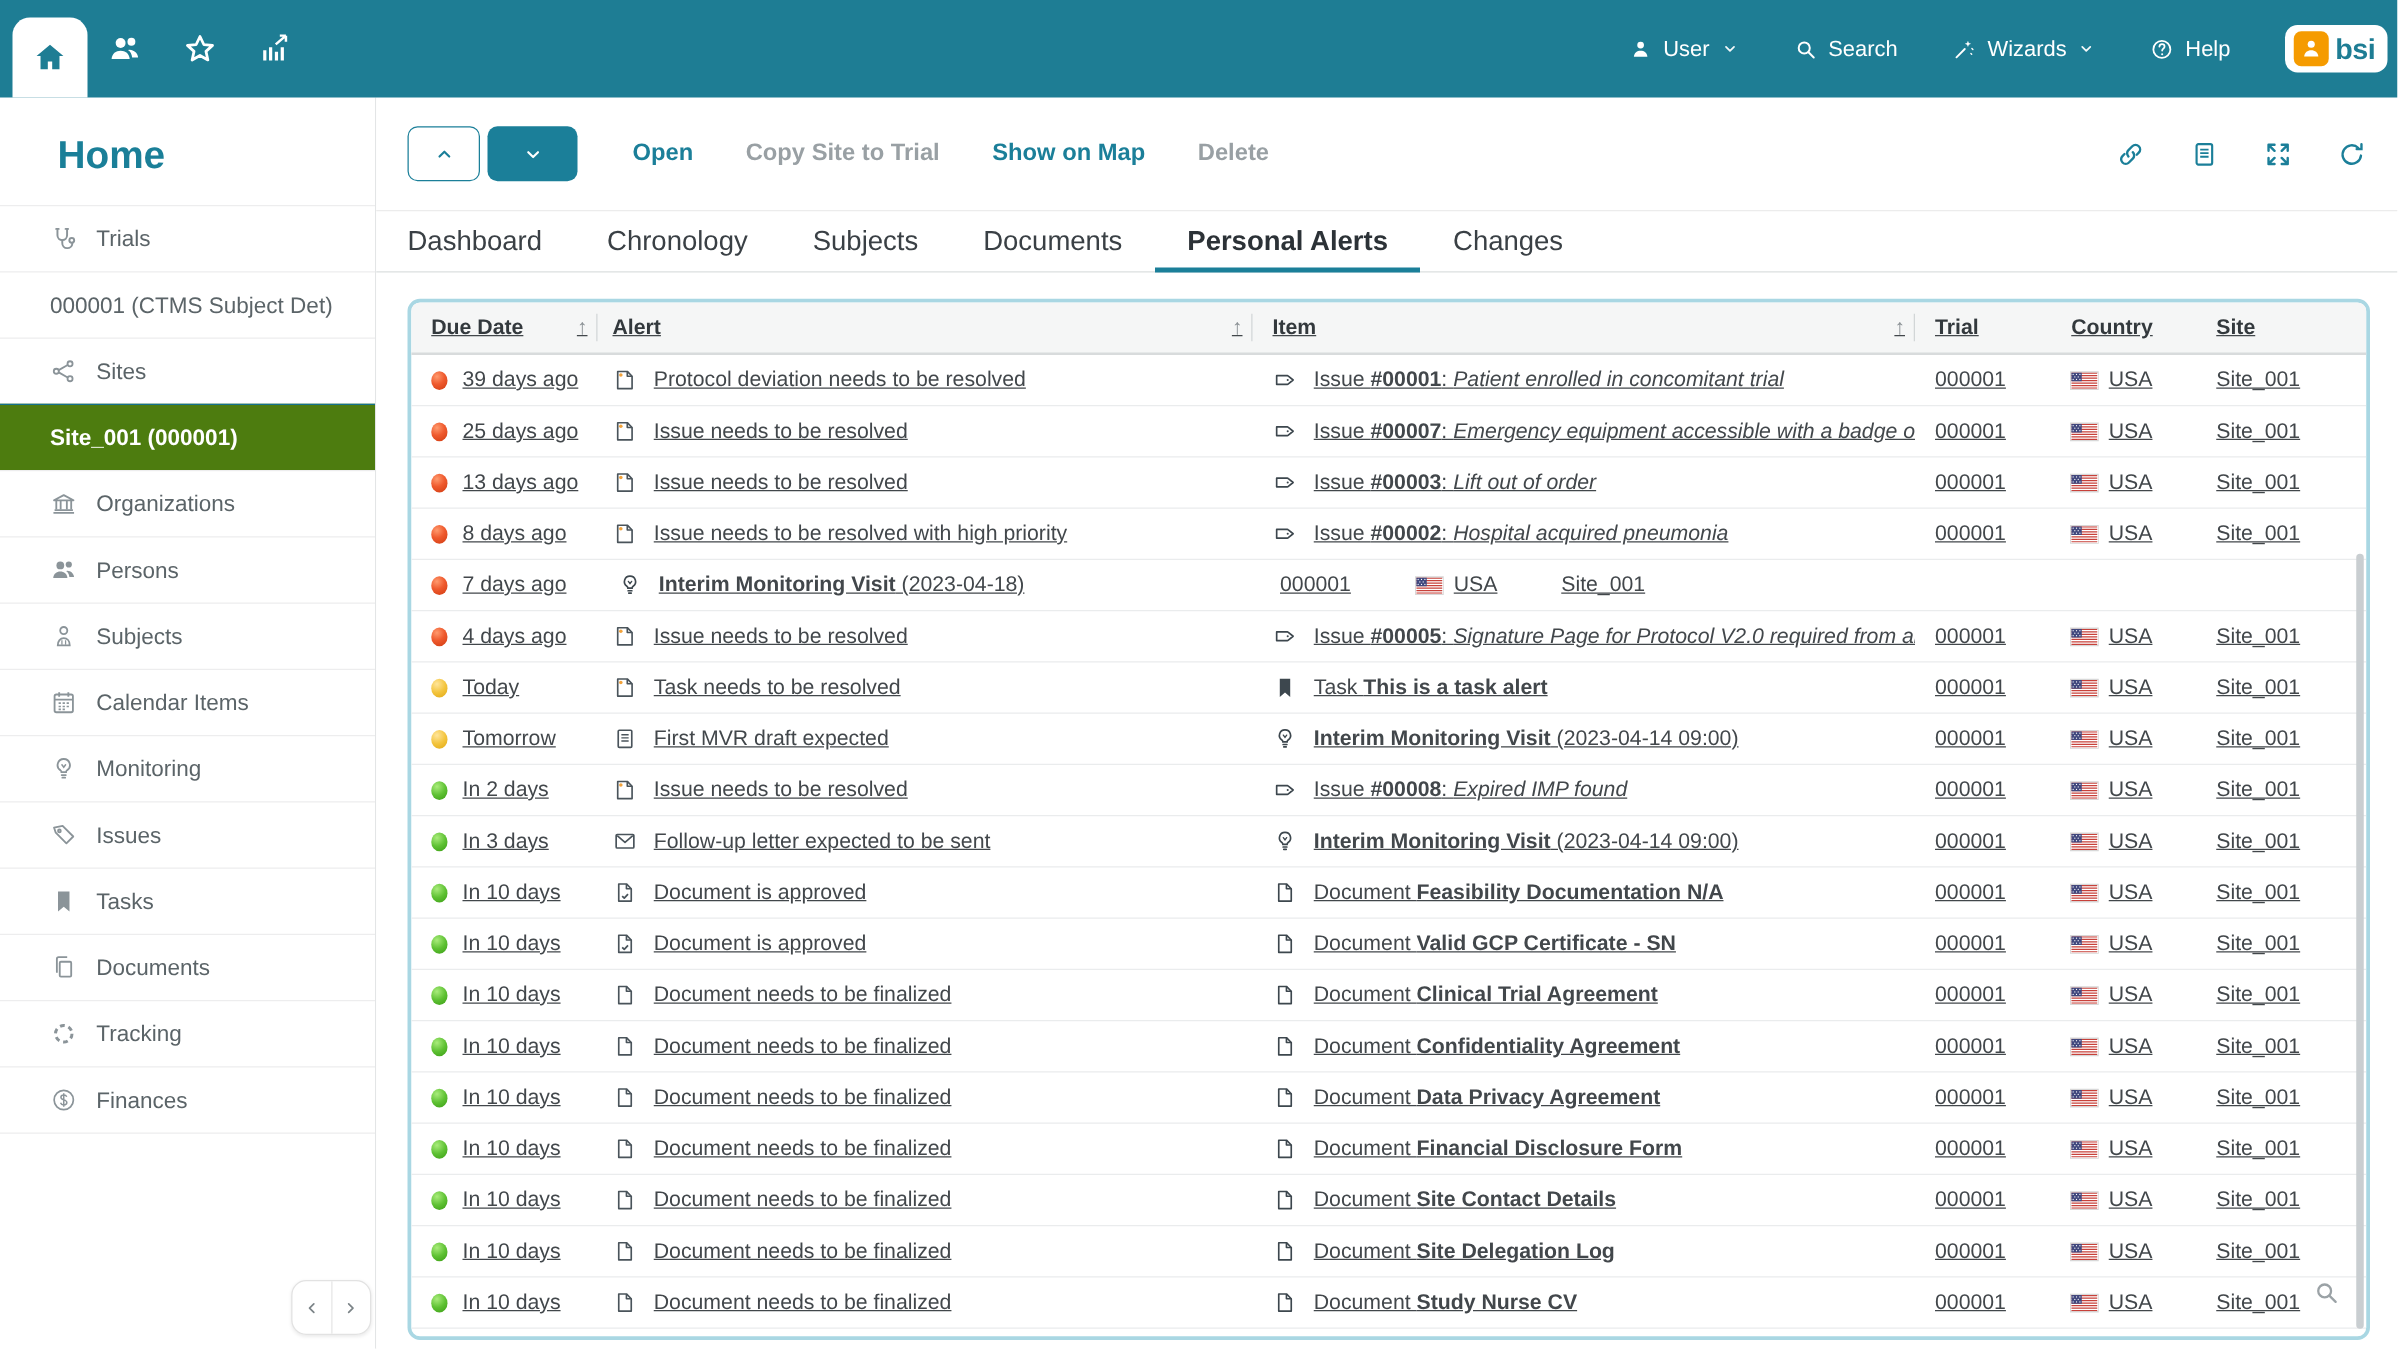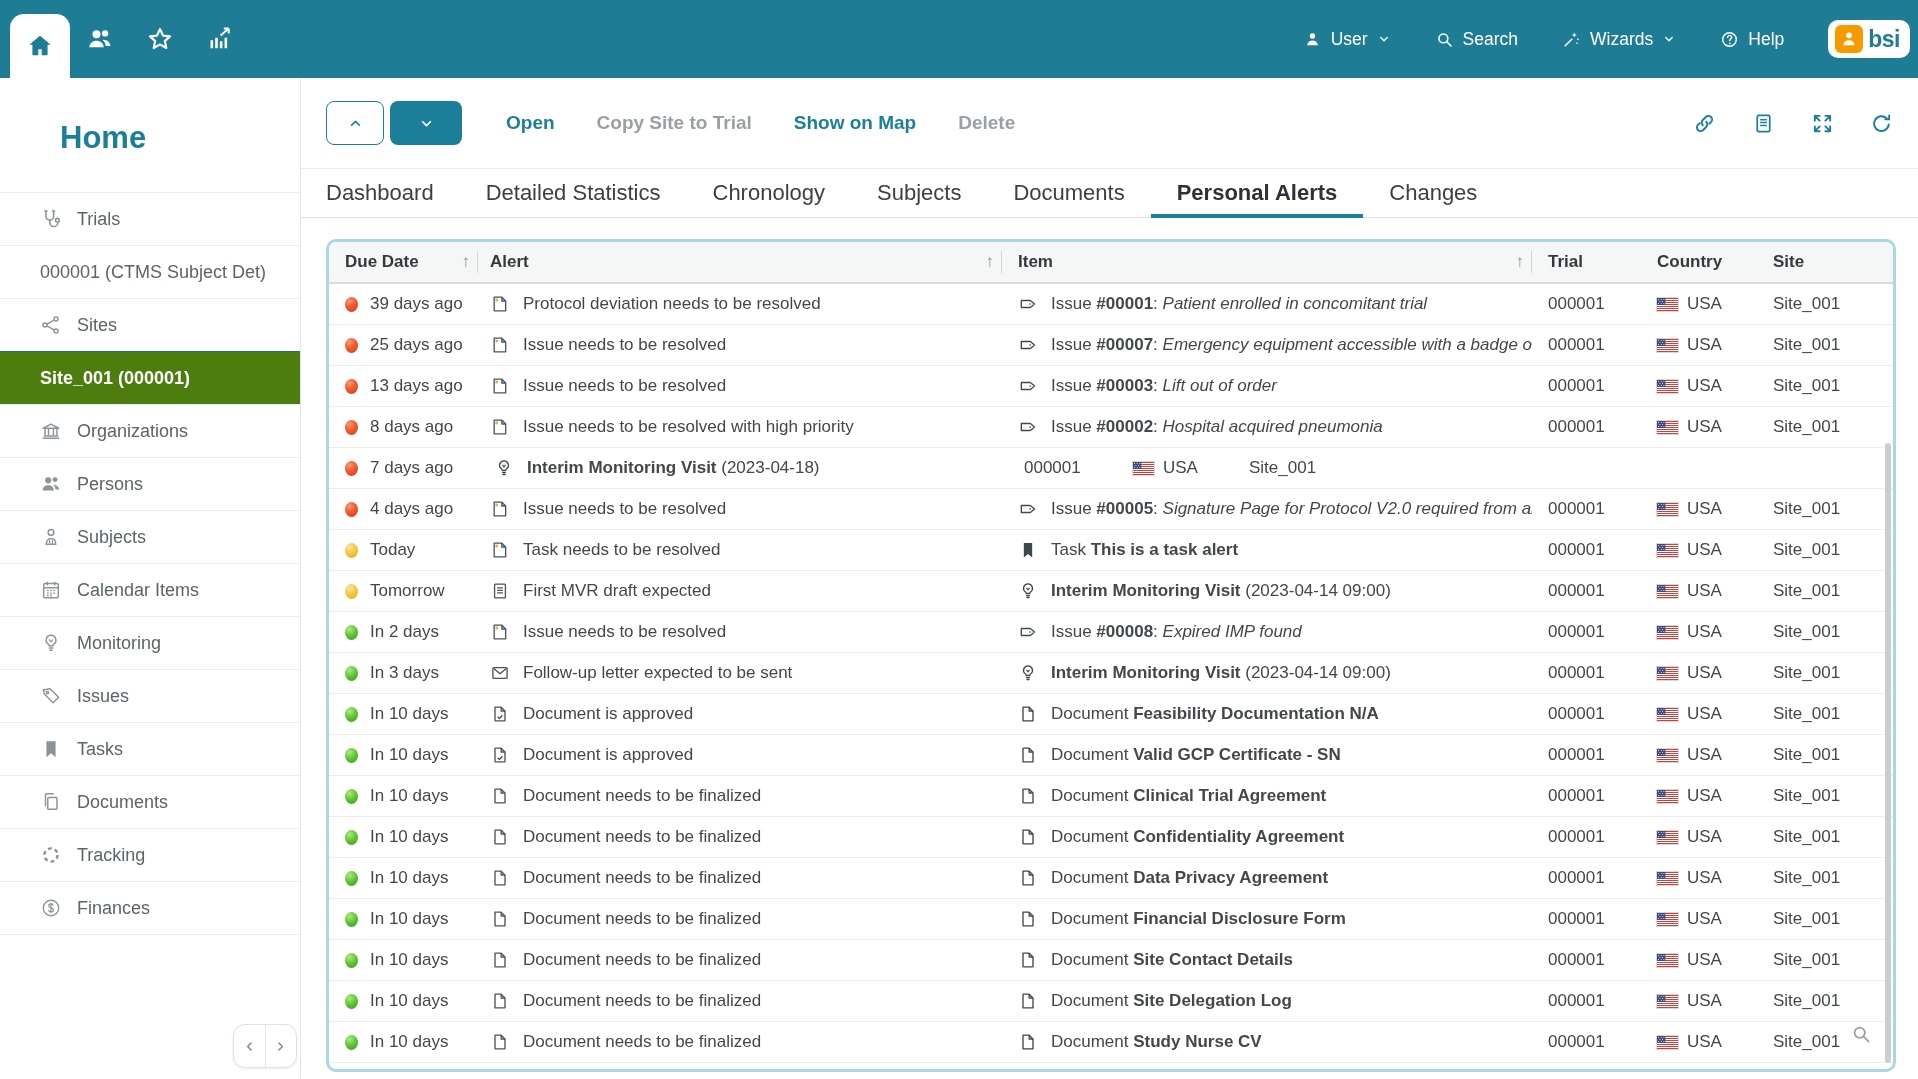--- a/index.html
+++ b/index.html
@@ -19,21 +19,21 @@
   .nav-item{display:flex;align-items:center;gap:9px;cursor:pointer;}
   .nav-item .icn{width:19px;height:19px;}
   .nav-item .chev{width:14px;height:14px;opacity:.95;}
   .brand{background:#fff;border-radius:10px;display:flex;align-items:center;gap:5px;padding:5px 10px 5px 7px;}
   .brand-mark{width:28px;height:28px;background:#F59B00;border-radius:6px;display:flex;align-items:center;justify-content:center;}
   .brand-mark .icn{width:20px;height:20px;color:#fff;}
   .brand-text{color:#1E7D94;font-weight:700;font-size:23px;letter-spacing:-.5px;}
 
   
   .sidebar{position:absolute;top:78px;left:0;width:300px;bottom:0;background:#fff;border-right:1px solid #e3e5e6;}
-  .side-title{color:#1A7F98;font-size:31px;font-weight:700;margin:16px;padding:26px 0 20px 44px;}
+  .side-title{color:#1A7F98;font-size:31px;font-weight:700;margin:2px;padding:26px 0 20px 44px;}
   .side-list{list-style:none;margin:0;padding:0;}
   .side-item{height:52px;display:flex;align-items:center;padding-left:40px;gap:15px;
              border-top:1px solid #ededee;font-size:18px;color:#5b6468;cursor:pointer;}
   .side-item:last-child{border-bottom:1px solid #ededee;}
   .side-icn{width:22px;height:22px;color:#8b9499;}
   .side-item.selected{background:#4d7c0f;color:#fff;font-weight:700;border-top-color:#15718C;}
 
   
   .pager{position:absolute;left:233px;top:1024px;width:62px;height:42px;background:#fff;border:1px solid #e2e2e2;
          border-radius:12px;display:flex;box-shadow:0 1px 3px rgba(0,0,0,.08);z-index:7;}
@@ -57,21 +57,21 @@
   .tb-icn{width:23px;height:23px;cursor:pointer;}
 
   .tabs{height:48px;display:flex;align-items:stretch;padding:0 25px;border-bottom:1px solid #dcdfe0;position:relative;}
   .tab{display:flex;align-items:center;padding:0 26px;font-size:22px;color:#3a4045;cursor:pointer;position:relative;}
   .tab:first-child{padding-left:0;}
   .tab.active{font-weight:700;color:#2c3237;}
   .tab.active::after{content:"";position:absolute;left:0;right:0;bottom:-1px;height:4px;background:#1B7F99;}
 
   
   .tablebox{position:absolute;left:25px;top:161px;width:1570px;height:833px;border:3px solid #A9D7E3;
-            border-radius:10px;background:#fff;overflow:hidden;box-sizing:border-box;}
+            border-radius:10px;background:#fff;overflow:hidden;box-sizing:border-box;text-decoration:underline;}
   .thead{display:flex;height:40px;background:#f5f6f6;border-bottom:2px solid #d8dbdc;align-items:center;
          font-weight:700;font-size:17px;color:#33393d;}
   .th{display:flex;align-items:center;height:100%;box-sizing:border-box;}
   .th .lbl{white-space:nowrap;}
   .sortwrap{margin-left:auto;display:flex;align-items:center;height:100%;}
   .sort{color:#8c9296;font-weight:400;font-size:17px;padding:0 7px;cursor:pointer;}
   .th-sep{width:1px;height:22px;background:#d2d6d7;}
   .c-due{width:149px;padding-left:16px;flex:none;}
   .c-alert{width:524px;padding-left:12px;flex:none;}
   .c-item{width:530px;padding-left:16px;flex:none;}
@@ -385,21 +385,20 @@
           <svg viewBox="0 0 24 24" fill="none" stroke="currentColor" stroke-width="2" stroke-linecap="round">
             <path d="M19.6 13a7.7 7.7 0 1 1-2.2-6.3"></path>
             <path d="M20 3.6v4h-4"></path>
           </svg>
         </span>
       </div>
   </div>
 
   <nav class="tabs">
       <div class="tab">Dashboard</div>
-      <div class="tab">Detailed Statistics</div>
       <div class="tab">Chronology</div>
       <div class="tab">Subjects</div>
       <div class="tab">Documents</div>
       <div class="tab active">Personal Alerts</div>
       <div class="tab">Changes</div>
     </nav>
 
   <div class="tablebox">
     <div class="thead">
       <div class="th c-due">

